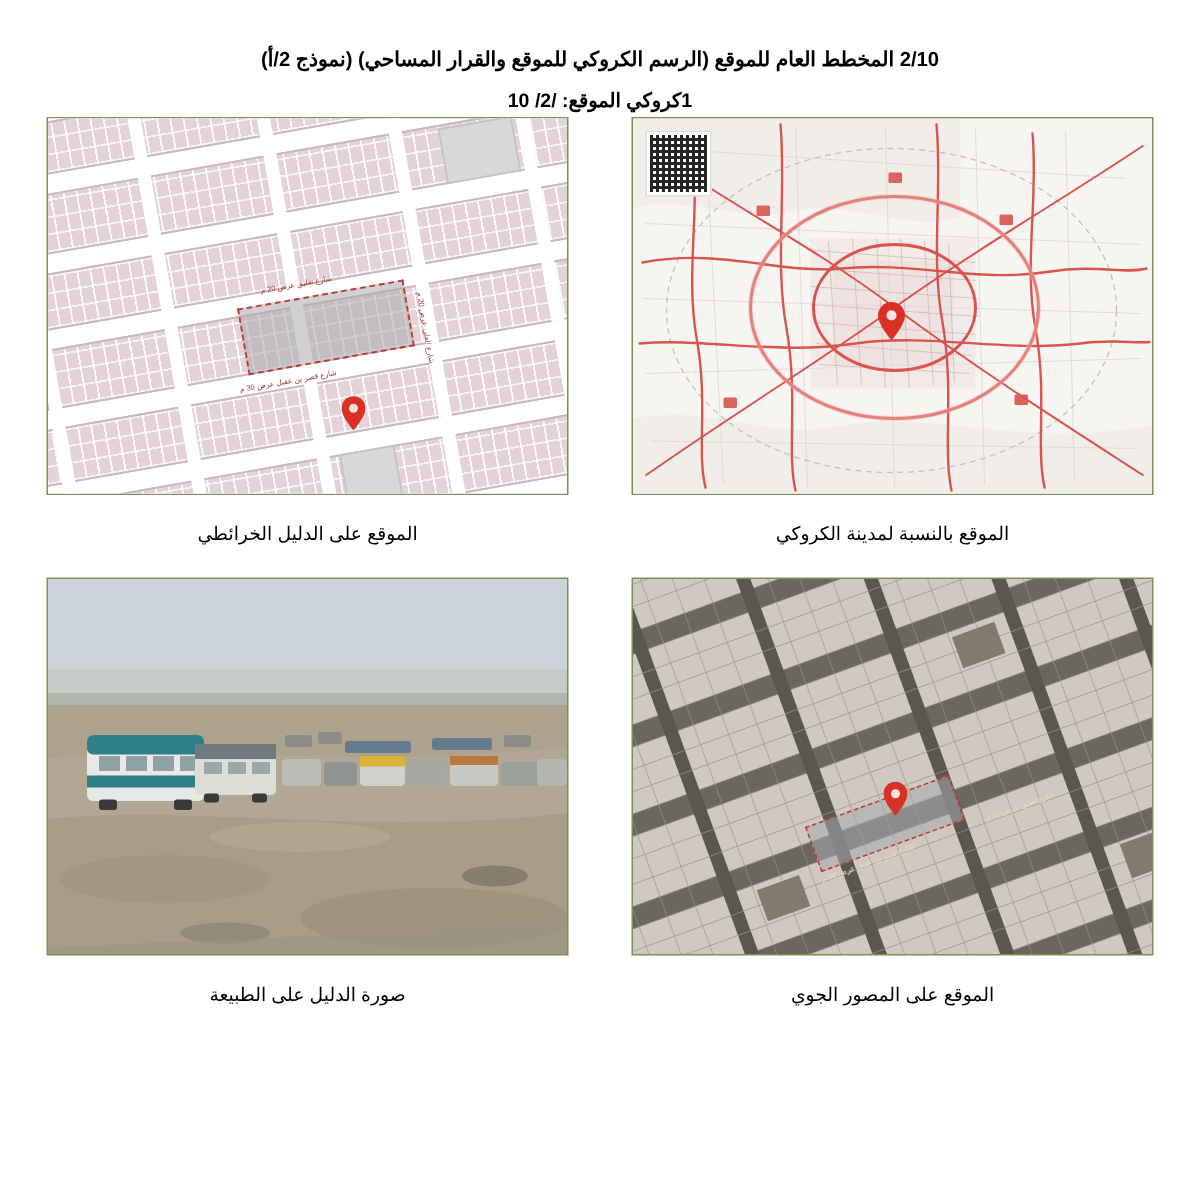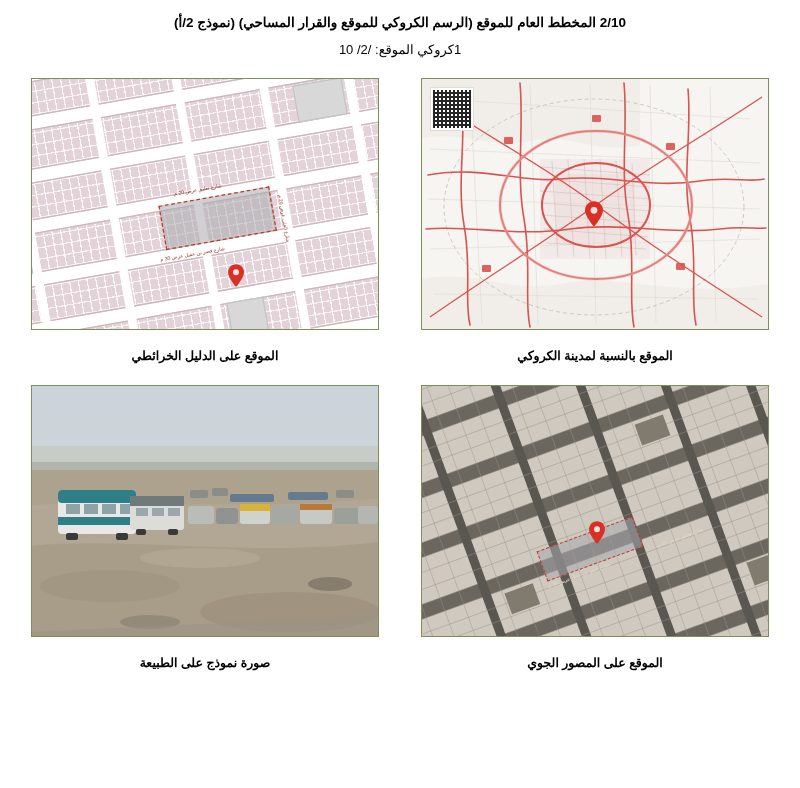--- a/index.html
+++ b/index.html
@@ -13,37 +13,37 @@
     font-family: "Liberation Sans", sans-serif;
     color: #000000;
     position: relative;
     overflow: hidden;
   }
   .page {
     width: 800px;
     height: 788px;
     position: relative;
     box-sizing: border-box;
-    padding: 0;
+    padding: 17px;
   }
   .heading-block {
     padding: 10px 0 0 0;
     text-align: center;
   }
   .heading-line {
     font-size: 13.5px;
     font-weight: bold;
     line-height: 1.9;
     color: #000;
     direction: rtl;
     padding-right: 0;
   }
   .heading-line.sub {
     font-size: 13px;
-    font-weight: normal;
+    font-weight: bold;
     margin-top: 2px;
   }
 
   .grid {
     position: absolute;
     top: 78px;
     left: 0;
     width: 800px;
   }
   .row {
@@ -64,21 +64,21 @@
     width: 348px;
     height: 252px;
     border: 1px solid #7b8f5a;
     box-sizing: border-box;
     overflow: hidden;
     position: relative;
     background: #fff;
   }
   .caption {
     font-size: 12.5px;
-    font-weight: bold;
+    font-weight: normal;
     margin-top: 18px;
     margin-bottom: 16px;
     direction: rtl;
     text-align: center;
     color: #000;
   }
 
   
   .cad {
     position: absolute;
@@ -480,19 +480,19 @@
               <g fill="#8b8d88">
                 <rect x="160" y="104" width="18" height="8" rx="2"></rect>
                 <rect x="182" y="102" width="16" height="8" rx="2"></rect>
                 <rect x="306" y="104" width="18" height="8" rx="2"></rect>
               </g>
 
               <path d="M0 246 L348 230 L348 252 L0 252 Z" fill="#9b9181" opacity="0.55"></path>
             </svg>
           </div>
         </div>
-        <div class="caption">صورة نموذج على الطبيعة</div>
+        <div class="caption">صورة الدليل على الطبيعة</div>
       </div>
 
     </div>
 
   </div>
 </div>
 
 </body></html>

